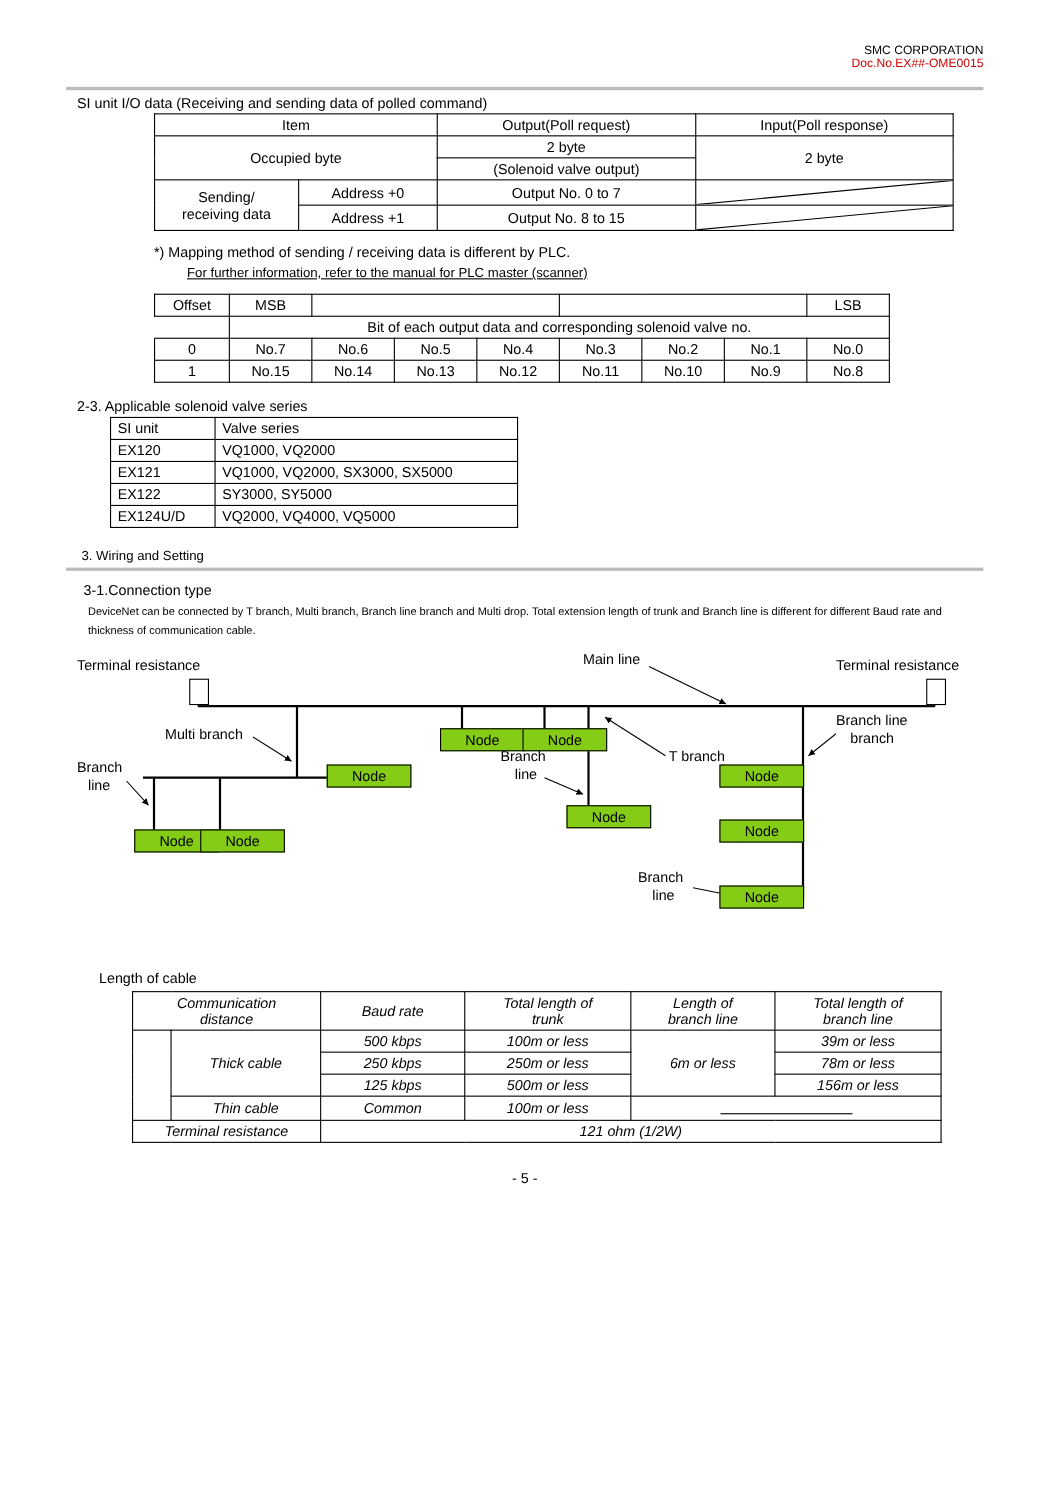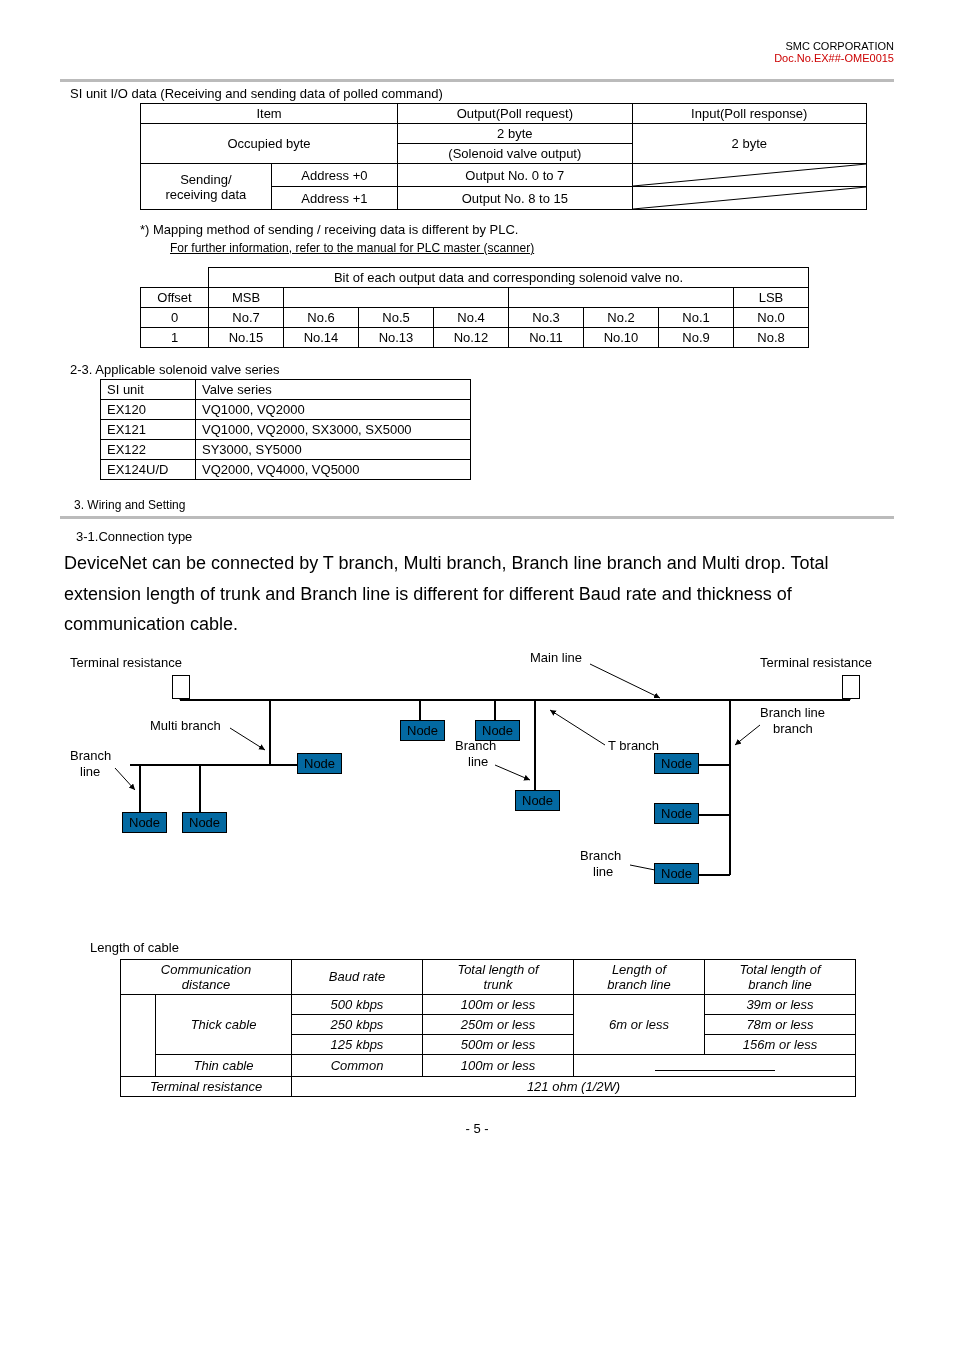--- a/index.html
+++ b/index.html
@@ -63,45 +63,45 @@
     font-size: 12px;
     font-weight: normal;
     margin: 18px 0 2px 14px;
   }
   .gray-bar2 {
     height: 3px;
     background: #bbb;
     margin: 4px 0 10px 0;
   }
   .para {
-    font-size: 18px;
-    margin: 4px 0 4px 4px;
+    font-size: 10px;
+    margin: 4px 0 4px 20px;
     line-height: 1.7;
   }
   .subhead { font-size: 13px; margin: 6px 0 4px 16px; }
 
   .diagram-wrap {
     position: relative;
     width: 820px;
     height: 280px;
     margin: 10px 0 10px 0;
   }
   .diagram-wrap svg { position:absolute; top:0; left:0; }
   .dlabel {
     position: absolute;
     font-size: 13px;
     background: transparent;
     white-space: nowrap;
   }
   .nodebox {
     position: absolute;
     border: 1px solid #000;
-    padding: 2px 6px;
-    font-size: 13px;
-    background: #0369a1;
+    padding: 2px 22px;
+    font-size: 13px;
+    background: #84cc16;
   }
   .termres {
     position: absolute;
     width: 16px; height: 22px;
     border: 1px solid #000;
     background: #fff;
   }
 
   .len-title { font-size: 13px; margin: 8px 0 4px 30px; }
   .tbl4 { margin-left: 60px; font-style: italic; }
@@ -171,29 +171,29 @@
   </tr>
 </tbody>
   </table>
 
 <div class="note">*) Mapping method of sending / receiving data is different by PLC.</div>
 <div class="note2">For further information, refer to the manual for PLC master (scanner)</div>
 
 <table class="tbl2">
   <tbody>
       <tr>
-    <td class="offset" style="border-top:none;border-left:none"></td>
-    <td colspan="8">Bit of each output data and corresponding solenoid valve no.</td>
-  </tr>
-  <tr>
     <td class="offset">Offset</td>
     <td>MSB</td>
     <td colspan="3" style="border-right:1px solid #000"></td>
     <td colspan="3"></td>
     <td>LSB</td>
+  </tr>
+  <tr>
+    <td class="offset" style="border-top:none;border-left:none"></td>
+    <td colspan="8">Bit of each output data and corresponding solenoid valve no.</td>
   </tr>
   <tr>
     <td class="offset">0</td>
     <td>No.7</td>
     <td>No.6</td>
     <td>No.5</td>
     <td>No.4</td>
     <td>No.3</td>
     <td>No.2</td>
     <td>No.1</td>

